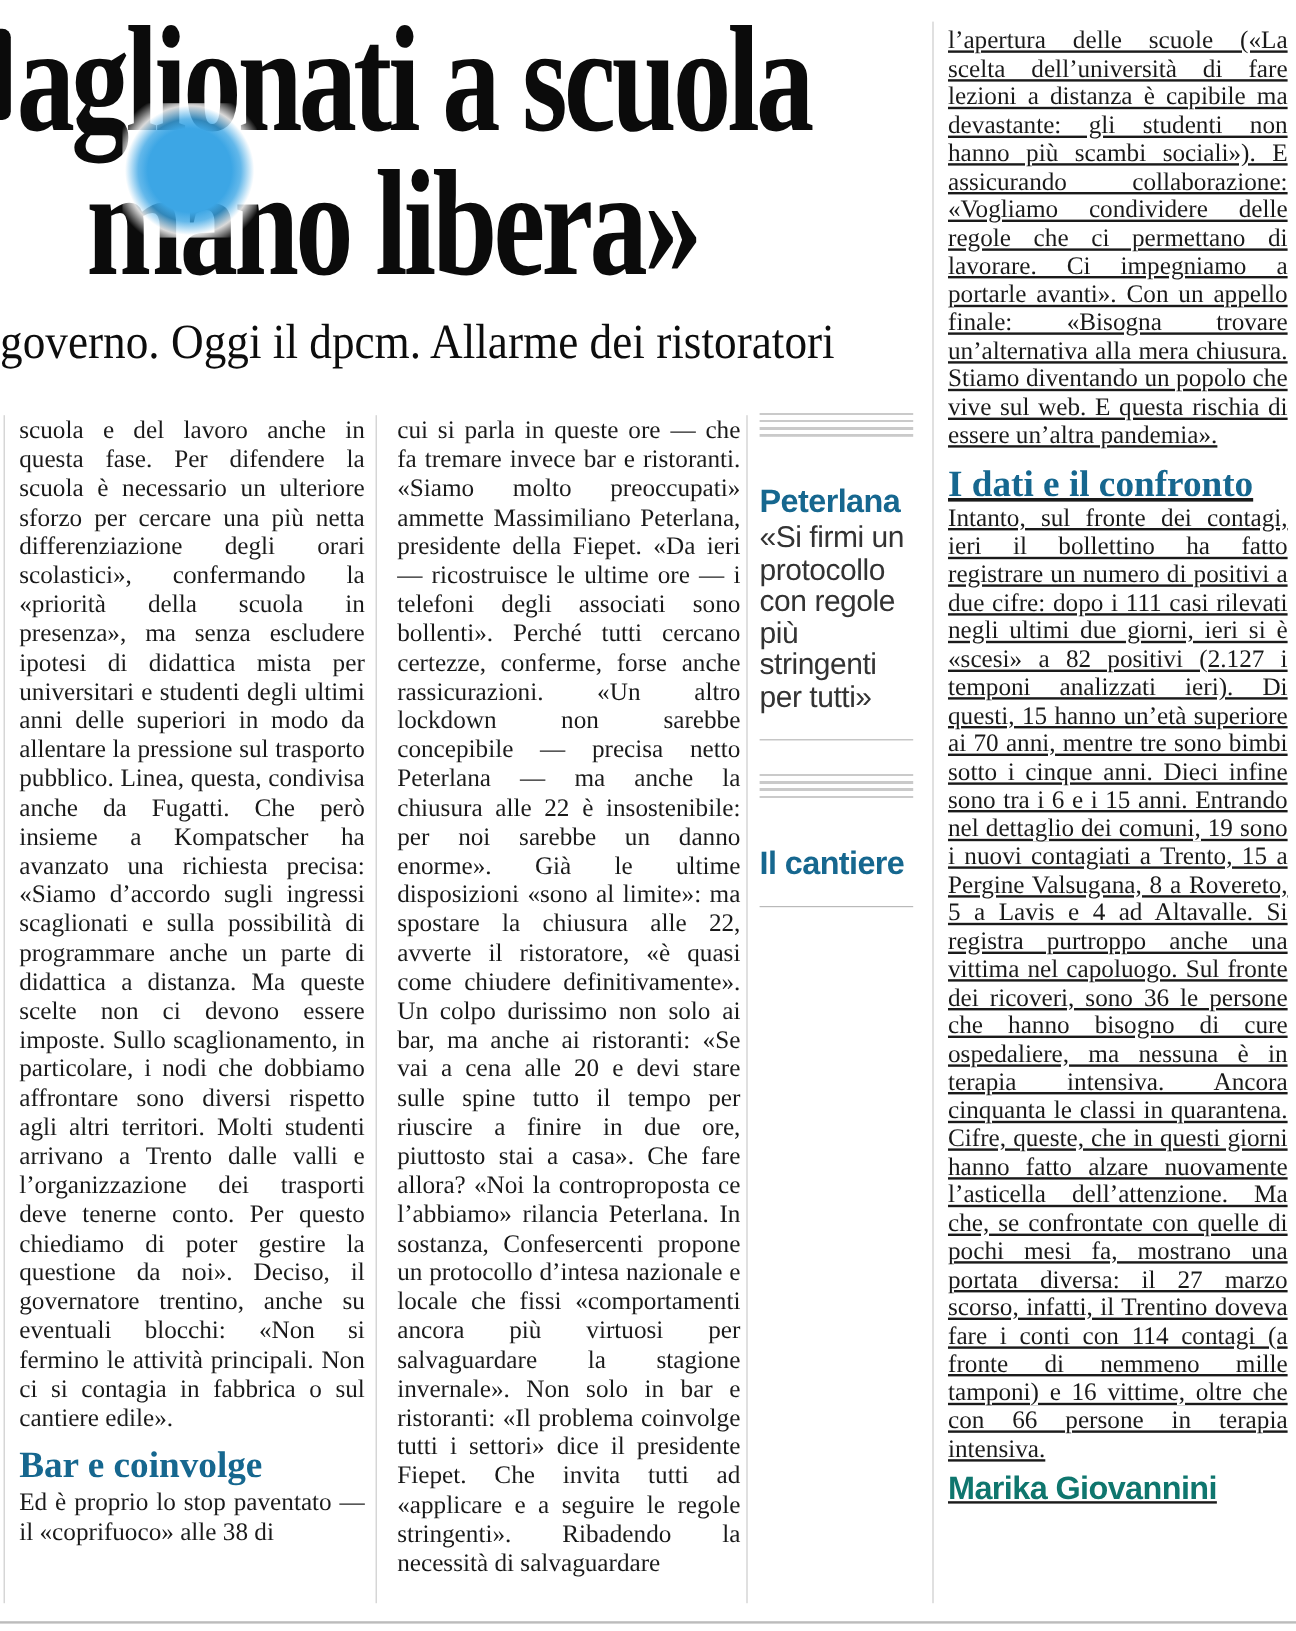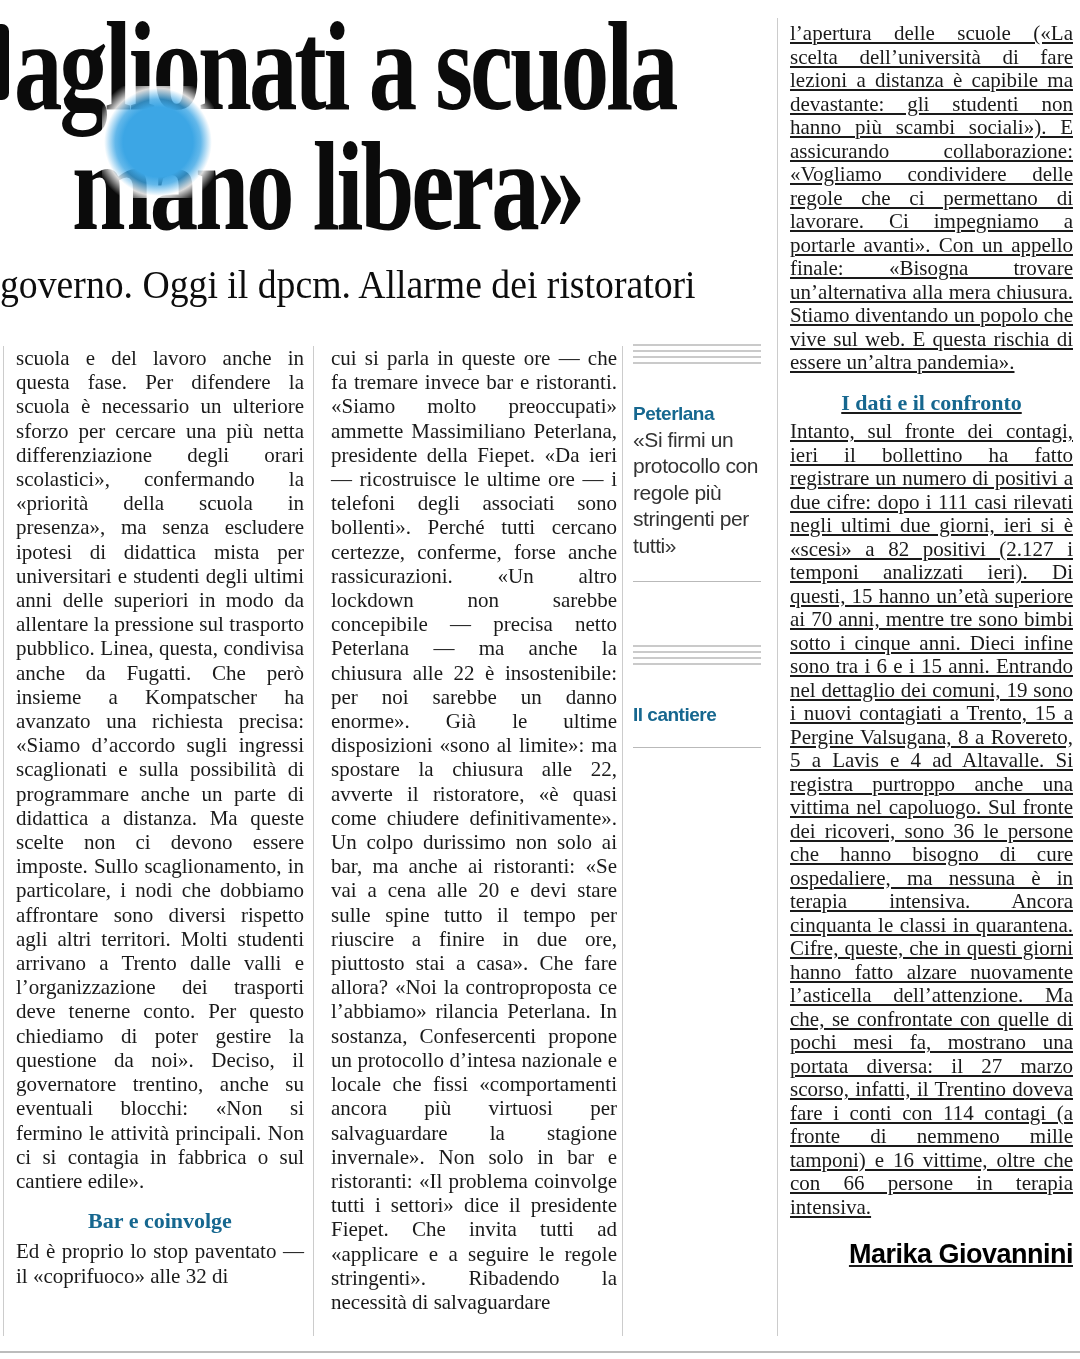--- a/index.html
+++ b/index.html
@@ -69,68 +69,68 @@
     hyphens:auto;
     -webkit-hyphens:auto;
   }
   #col1{left:16px; top:346px;width:288px;}
   #col2{left:331px;top:346px;width:286px;}
   #col4{left:790px;top:22px; width:283px;line-height:23.5px;text-decoration:underline;}
 
   .section-title{
     font-family:"Liberation Serif", serif;
     font-weight:700;
-    font-size:22px;
+    font-size:31px;
     color:#16678F;
     margin:16px 0 6px 0;
-    text-align:center;
+    text-align:left;
   }
   .bodycol p{margin:0;}
 
   
   .pq{
     left:633px;width:128px;
     font-family:"Liberation Sans", sans-serif;
   }
   #pq1{top:344px;}
   #pq2{top:645px;}
   .quote-rules{
     height:20px;width:100%;
     background:repeating-linear-gradient(to bottom,#cacaca 0 2px,rgba(0,0,0,0) 2px 6px);
     margin-bottom:14px;
   }
   .pq-kicker{
     font-weight:700;
-    font-size:19px;
+    font-size:27px;
     color:#16678F;
     letter-spacing:-.5px;
     line-height:1.05;
     margin-top:40px;
   }
   .pq-text{
-    font-size:21px;
+    font-size:25px;
     line-height:26.5px;
     color:#333333;
     letter-spacing:-.4px;
     margin-top:3px;
   }
   .pq-end-rule{
     border:0;border-top:1px solid #b9b9b9;
     margin:22px 0 0 0;
   }
 
   
   .byline{
     font-family:"Liberation Sans", sans-serif;
     font-weight:700;
     font-size:27px;
-    color:#000000;
-    text-align:right;
+    color:#0f766e;
+    text-align:left;
     letter-spacing:-.5px;
-    margin-top:24px;
+    margin-top:10px;
   }
   .copyright{
     font-family:"Liberation Sans", sans-serif;
     font-size:13.5px;
     color:#4a4a4a;
     text-align:right;
     letter-spacing:.3px;
     margin-top:6px;
   }
 </style>
@@ -146,21 +146,21 @@
 
 <div class="abs vrule" id="vr-left"></div>
 <div class="abs vrule" id="vr-c1c2"></div>
 <div class="abs vrule" id="vr-c2c3"></div>
 <div class="abs vrule" id="vr-c3c4"></div>
 <div class="abs" id="bottom-rule"></div>
 
 <div class="abs bodycol" id="col1">
   <p>scuola e del lavoro anche in questa fase. Per difendere la scuola è necessario un ulteriore sforzo per cercare una più netta differenziazione degli orari scolastici», confermando la «priorità della scuola in presenza», ma senza escludere ipotesi di didattica mista per universitari e studenti degli ultimi anni delle superiori in modo da allentare la pressione sul trasporto pubblico. Linea, questa, condivisa anche da Fugatti. Che però insieme a Kompatscher ha avanzato una richiesta precisa: «Siamo d’accordo sugli ingressi scaglionati e sulla possibilità di programmare anche un parte di didattica a distanza. Ma queste scelte non ci devono essere imposte. Sullo scaglionamento, in particolare, i nodi che dobbiamo affrontare sono diversi rispetto agli altri territori. Molti studenti arrivano a Trento dalle valli e l’organizzazione dei trasporti deve tenerne conto. Per questo chiediamo di poter gestire la questione da noi». Deciso, il governatore trentino, anche su eventuali blocchi: «Non si fermino le attività principali. Non ci si contagia in fabbrica o sul cantiere edile».</p>
   <div class="section-title">Bar e coinvolge</div>
-  <p>Ed è proprio lo stop paventato — il «coprifuoco» alle 32 di</p>
+  <p>Ed è proprio lo stop paventato — il «coprifuoco» alle 38 di</p>
 </div>
 
 <div class="abs bodycol" id="col2">
   <p>cui si parla in queste ore — che fa tremare invece bar e ristoranti. «Siamo molto preoccupati» ammette Massimiliano Peterlana, presidente della Fiepet. «Da ieri — ricostruisce le ultime ore — i telefoni degli associati sono bollenti». Perché tutti cercano certezze, conferme, forse anche rassicurazioni. «Un altro lockdown non sarebbe concepibile — precisa netto Peterlana — ma anche la chiusura alle 22 è insostenibile: per noi sarebbe un danno enorme». Già le ultime disposizioni «sono al limite»: ma spostare la chiusura alle 22, avverte il ristoratore, «è quasi come chiudere definitivamente». Un colpo durissimo non solo ai bar, ma anche ai ristoranti: «Se vai a cena alle 20 e devi stare sulle spine tutto il tempo per riuscire a finire in due ore, piuttosto stai a casa». Che fare allora? «Noi la controproposta ce l’abbiamo» rilancia Peterlana. In sostanza, Confesercenti propone un protocollo d’intesa nazionale e locale che fissi «comportamenti ancora più virtuosi per salvaguardare la stagione invernale». Non solo in bar e ristoranti: «Il problema coinvolge tutti i settori» dice il presidente Fiepet. Che invita tutti ad «applicare e a seguire le regole stringenti». Ribadendo la necessità di salvaguardare</p>
 </div>
 
 <div class="abs pq" id="pq1">
   <div class="quote-rules"></div>
   <div class="pq-kicker">Peterlana</div>
   <div class="pq-text">«Si firmi un protocollo con regole più stringenti per tutti»</div>

